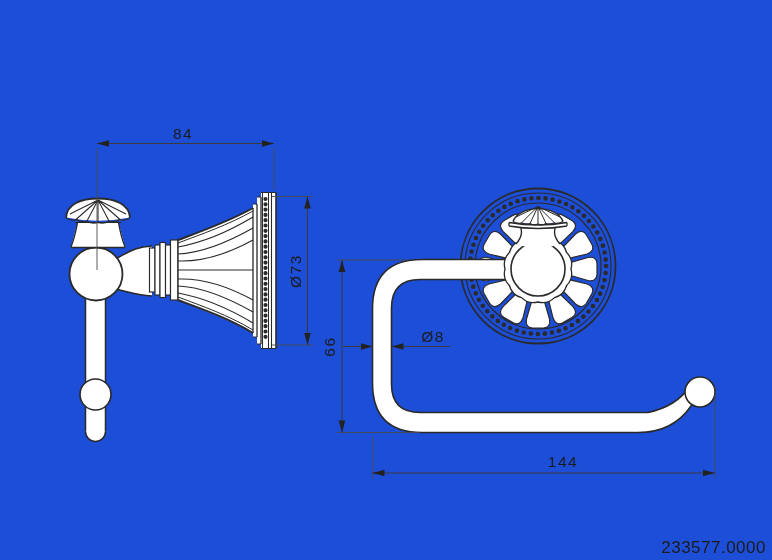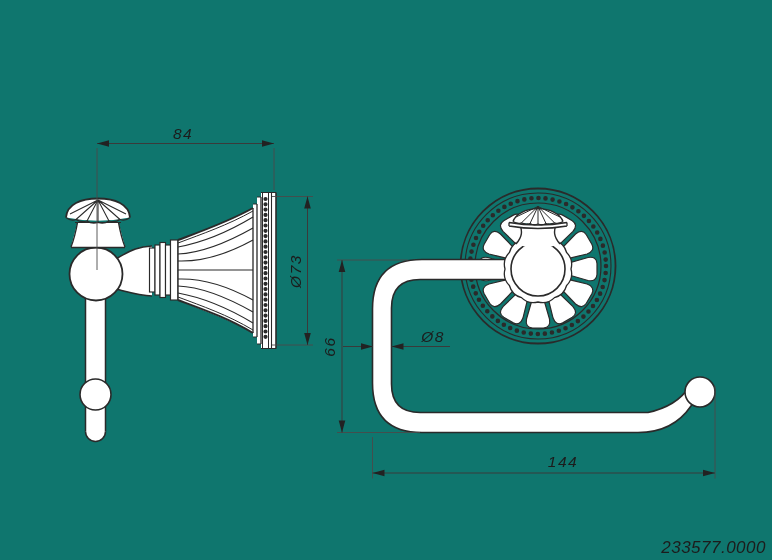--- a/index.html
+++ b/index.html
@@ -1,17 +1,17 @@
 <!DOCTYPE html>
 <html><head>
 <meta charset="utf-8">
 <style>
   html,body{margin:0;padding:0;background:#ffffff;}
-  .canvas{position:relative;width:772px;height:560px;background:#0f766e;overflow:hidden;
-          font-family:"Liberation Sans", sans-serif;font-style:italic;}
+  .canvas{position:relative;width:772px;height:560px;background:#1d4ed8;overflow:hidden;
+          font-family:"Liberation Sans", sans-serif;}
   svg{position:absolute;left:0;top:0;}
   .obj{stroke:#2a2a2a;fill:none;}
   .fillw{fill:#ffffff;}
   .dim{stroke:#3a3a3a;stroke-width:1;fill:none;}
   .ext{stroke:#4a4a4a;stroke-width:0.9;fill:none;}
   .arrow{fill:#222222;stroke:none;}
   text{fill:#1c1c1c;font-family:"Liberation Sans", sans-serif;}
   .dimtxt{font-size:15.5px;letter-spacing:1.5px;}
   .pn{font-size:17px;letter-spacing:0.5px;}
 </style>

